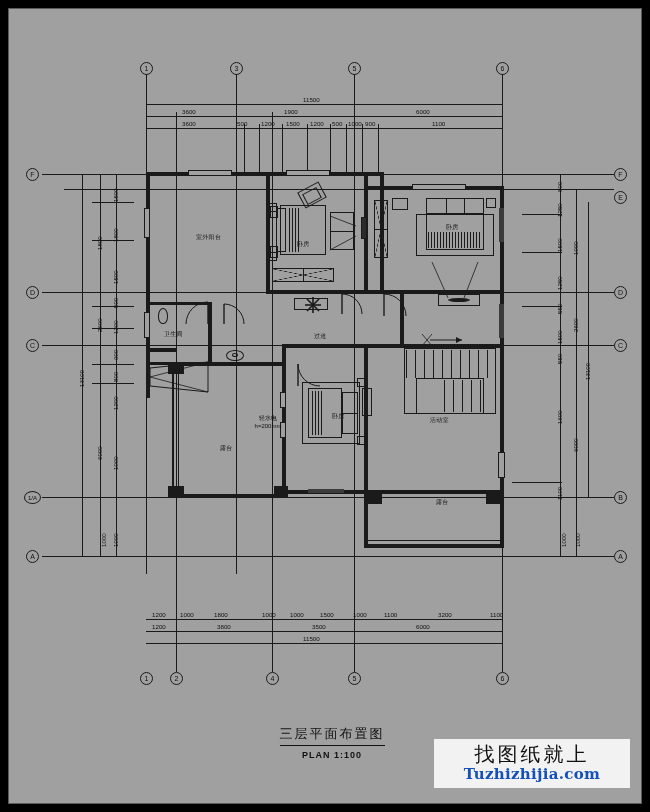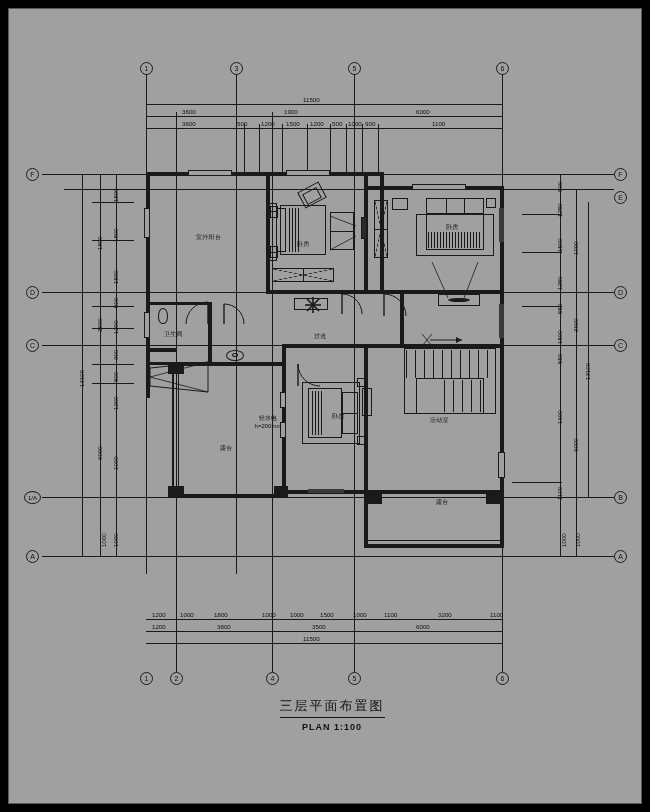--- a/index.html
+++ b/index.html
@@ -386,22 +386,26 @@
     <div class="rl" style="left:208px;top:432px;">露台</div>
     <div class="rl" style="left:320px;top:400px;">卧房</div>
     <div class="rl" style="left:418px;top:404px;">活动室</div>
     <div class="rl" style="left:424px;top:486px;">露台</div>
 
     <div class="note" style="left:226px;top:403px;width:60px;">
       <span>轻水电</span><br>
       <span>h=200mm</span>
     </div>
 
-    <div id="title" style="left:230px;top:684px;width:180px;">
+    <div id="title" style="left:230px;top:712px;width:180px;">
       <div class="t-cn">三层平面布置图</div>
       <div class="t-en">PLAN 1:100</div>
     </div>
 
     <div id="wm">
+      <div id="wm-top">
+        <div id="wm-cn">找图纸就上</div>
+        <div id="wm-en">Tuzhizhijia.com</div>
+      </div>
     </div>
 
   </div>
 </div>
 
 </body></html>

